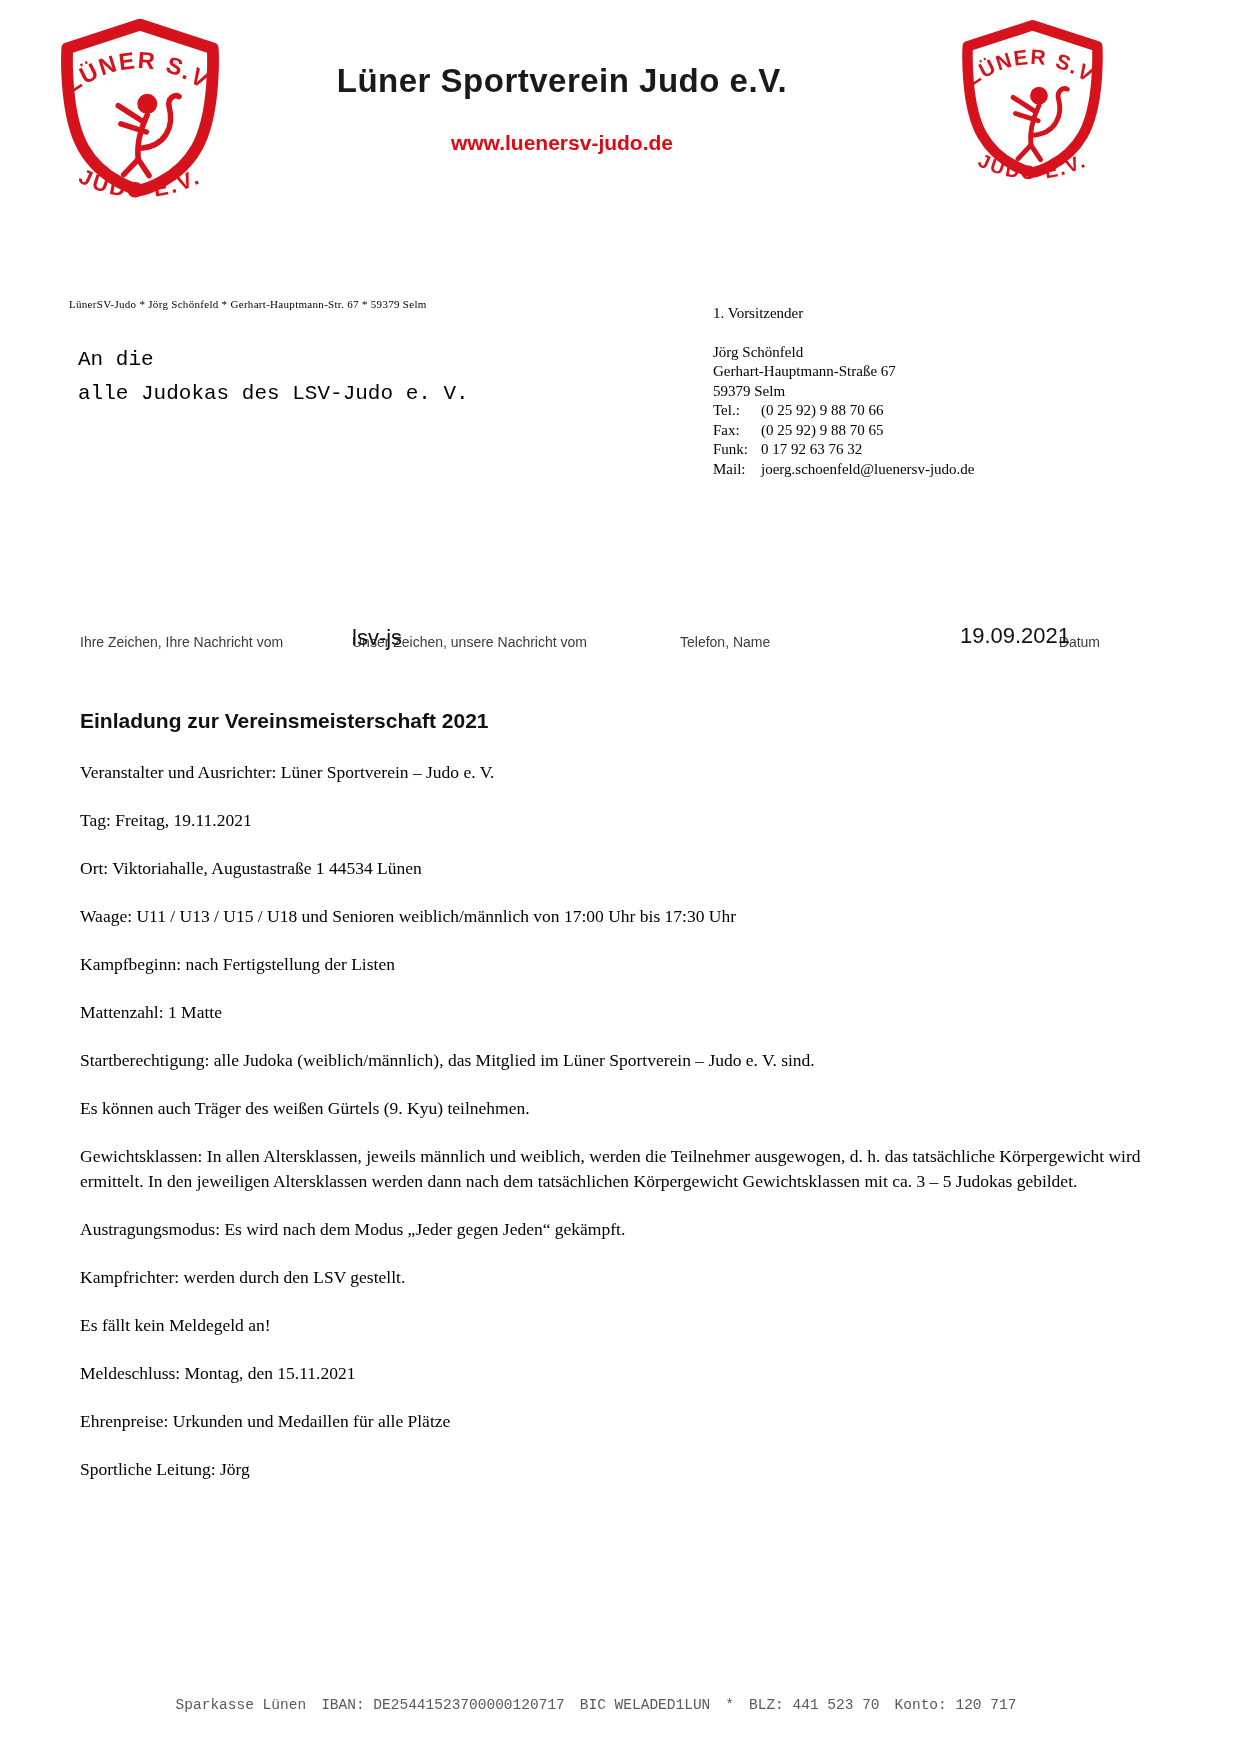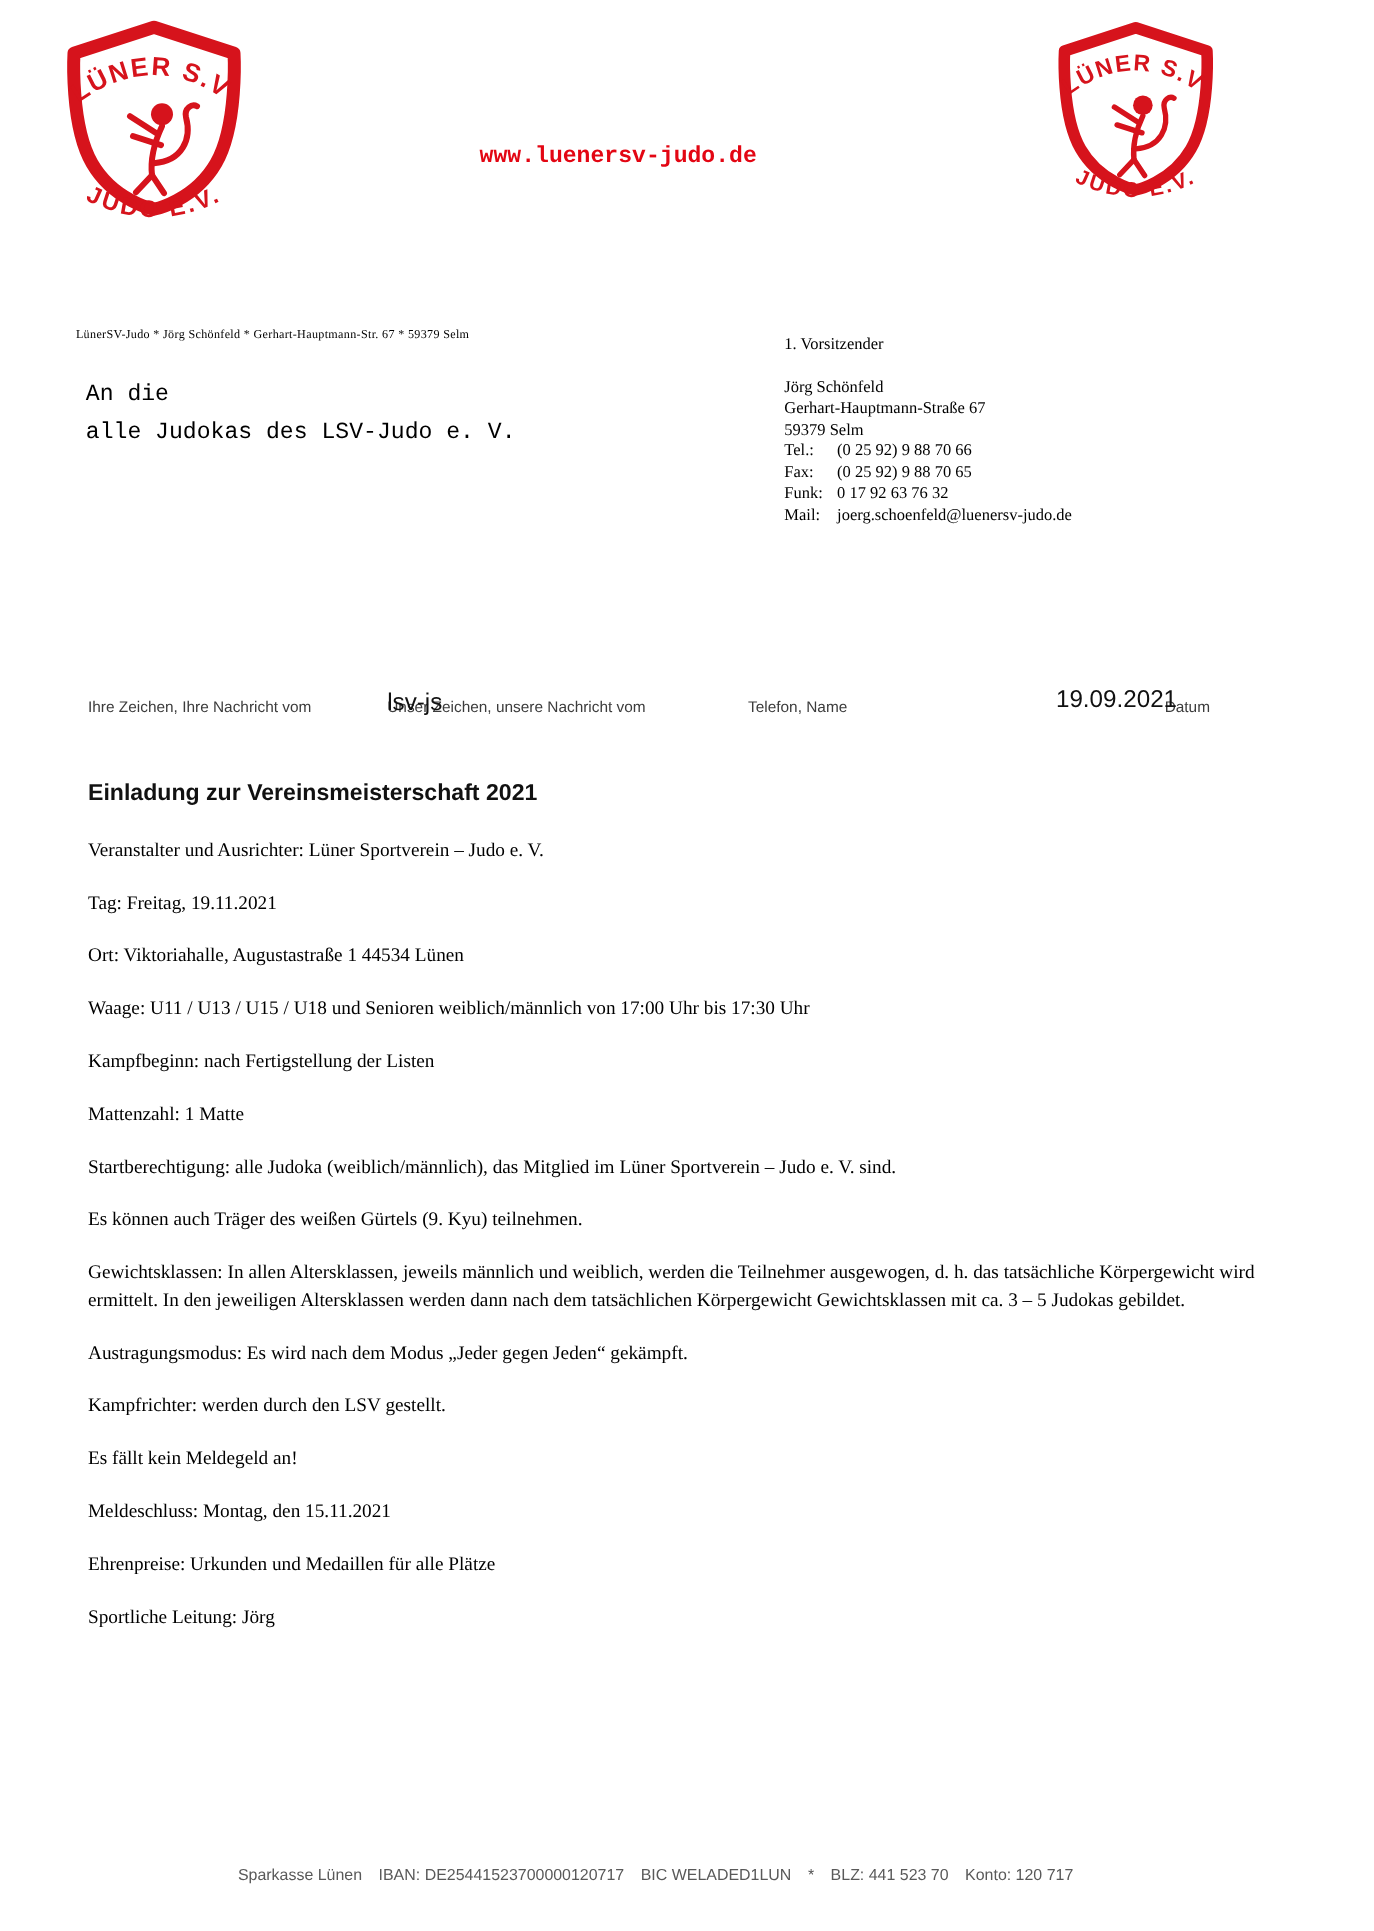--- a/index.html
+++ b/index.html
@@ -15,21 +15,21 @@
   
   .logo-left{left:46px;top:12px;width:188px;height:200px;}
   .logo-right{left:950px;top:14px;width:165px;height:178px;}
   .header-title{
     left:232px;top:62px;width:660px;text-align:center;
     font-family:"Liberation Sans",sans-serif;font-weight:bold;font-size:33px;
     letter-spacing:.5px;color:#1a1a1a;
   }
   .header-url{
     left:232px;top:131px;width:660px;text-align:center;
-    font-family:Liberation Mono, monospace;font-weight:bold;font-size:21px;
+    font-family:Liberation Sans, sans-serif;font-weight:bold;font-size:21px;
     color:#e30613;
   }
   
   .sender-line{left:69px;top:298px;font-size:11px;letter-spacing:.3px;}
   .recipient{left:78px;top:343px;font-family:Liberation Mono, monospace;font-size:21px;line-height:34px;}
   
   .contact{left:713px;top:304px;font-size:15px;line-height:19.5px;}
   .contact .role{margin-bottom:19px;}
   .contact-grid{display:grid;grid-template-columns:46px auto;column-gap:2px;}
   
@@ -45,21 +45,21 @@
   .subject{
     left:80px;top:709px;
     font-family:"Liberation Sans",sans-serif;font-weight:bold;font-size:21px;color:#111;
   }
   .body-text{left:80px;top:760px;width:1106px;font-size:17.5px;}
   .body-text p{margin:0 0 23px 0;line-height:25px;}
   
   .footer{
     left:0;top:1697px;width:1192px;
     display:flex;justify-content:center;align-items:baseline;gap:15px;
-    font-family:Liberation Sans, sans-serif;font-size:14.5px;color:#595959;
+    font-family:Liberation Mono, monospace;font-size:14.5px;color:#595959;
   }
   svg{display:block;width:100%;height:100%;}
 </style>
 </head>
 <body>
 
 <div class="page">
 
   <div class="abs logo-left">
     <svg viewBox="0 0 200 220">
@@ -85,20 +85,21 @@
       </g>
     </svg>
   </div>
 
   <div class="abs logo-right">
     <svg viewBox="0 0 200 220">
       <use href="#lsv-logo"></use>
     </svg>
   </div>
 
+  <div class="abs header-title">Lüner Sportverein Judo e.V.</div>
   <div class="abs header-url">www.luenersv-judo.de</div>
 
   <div class="abs sender-line">LünerSV-Judo * Jörg Schönfeld * Gerhart-Hauptmann-Str. 67 * 59379 Selm</div>
 
   <div class="abs recipient">
     <div>An die</div>
     <div>alle Judokas des LSV-Judo e. V.</div>
   </div>
 
   <div class="abs contact">

